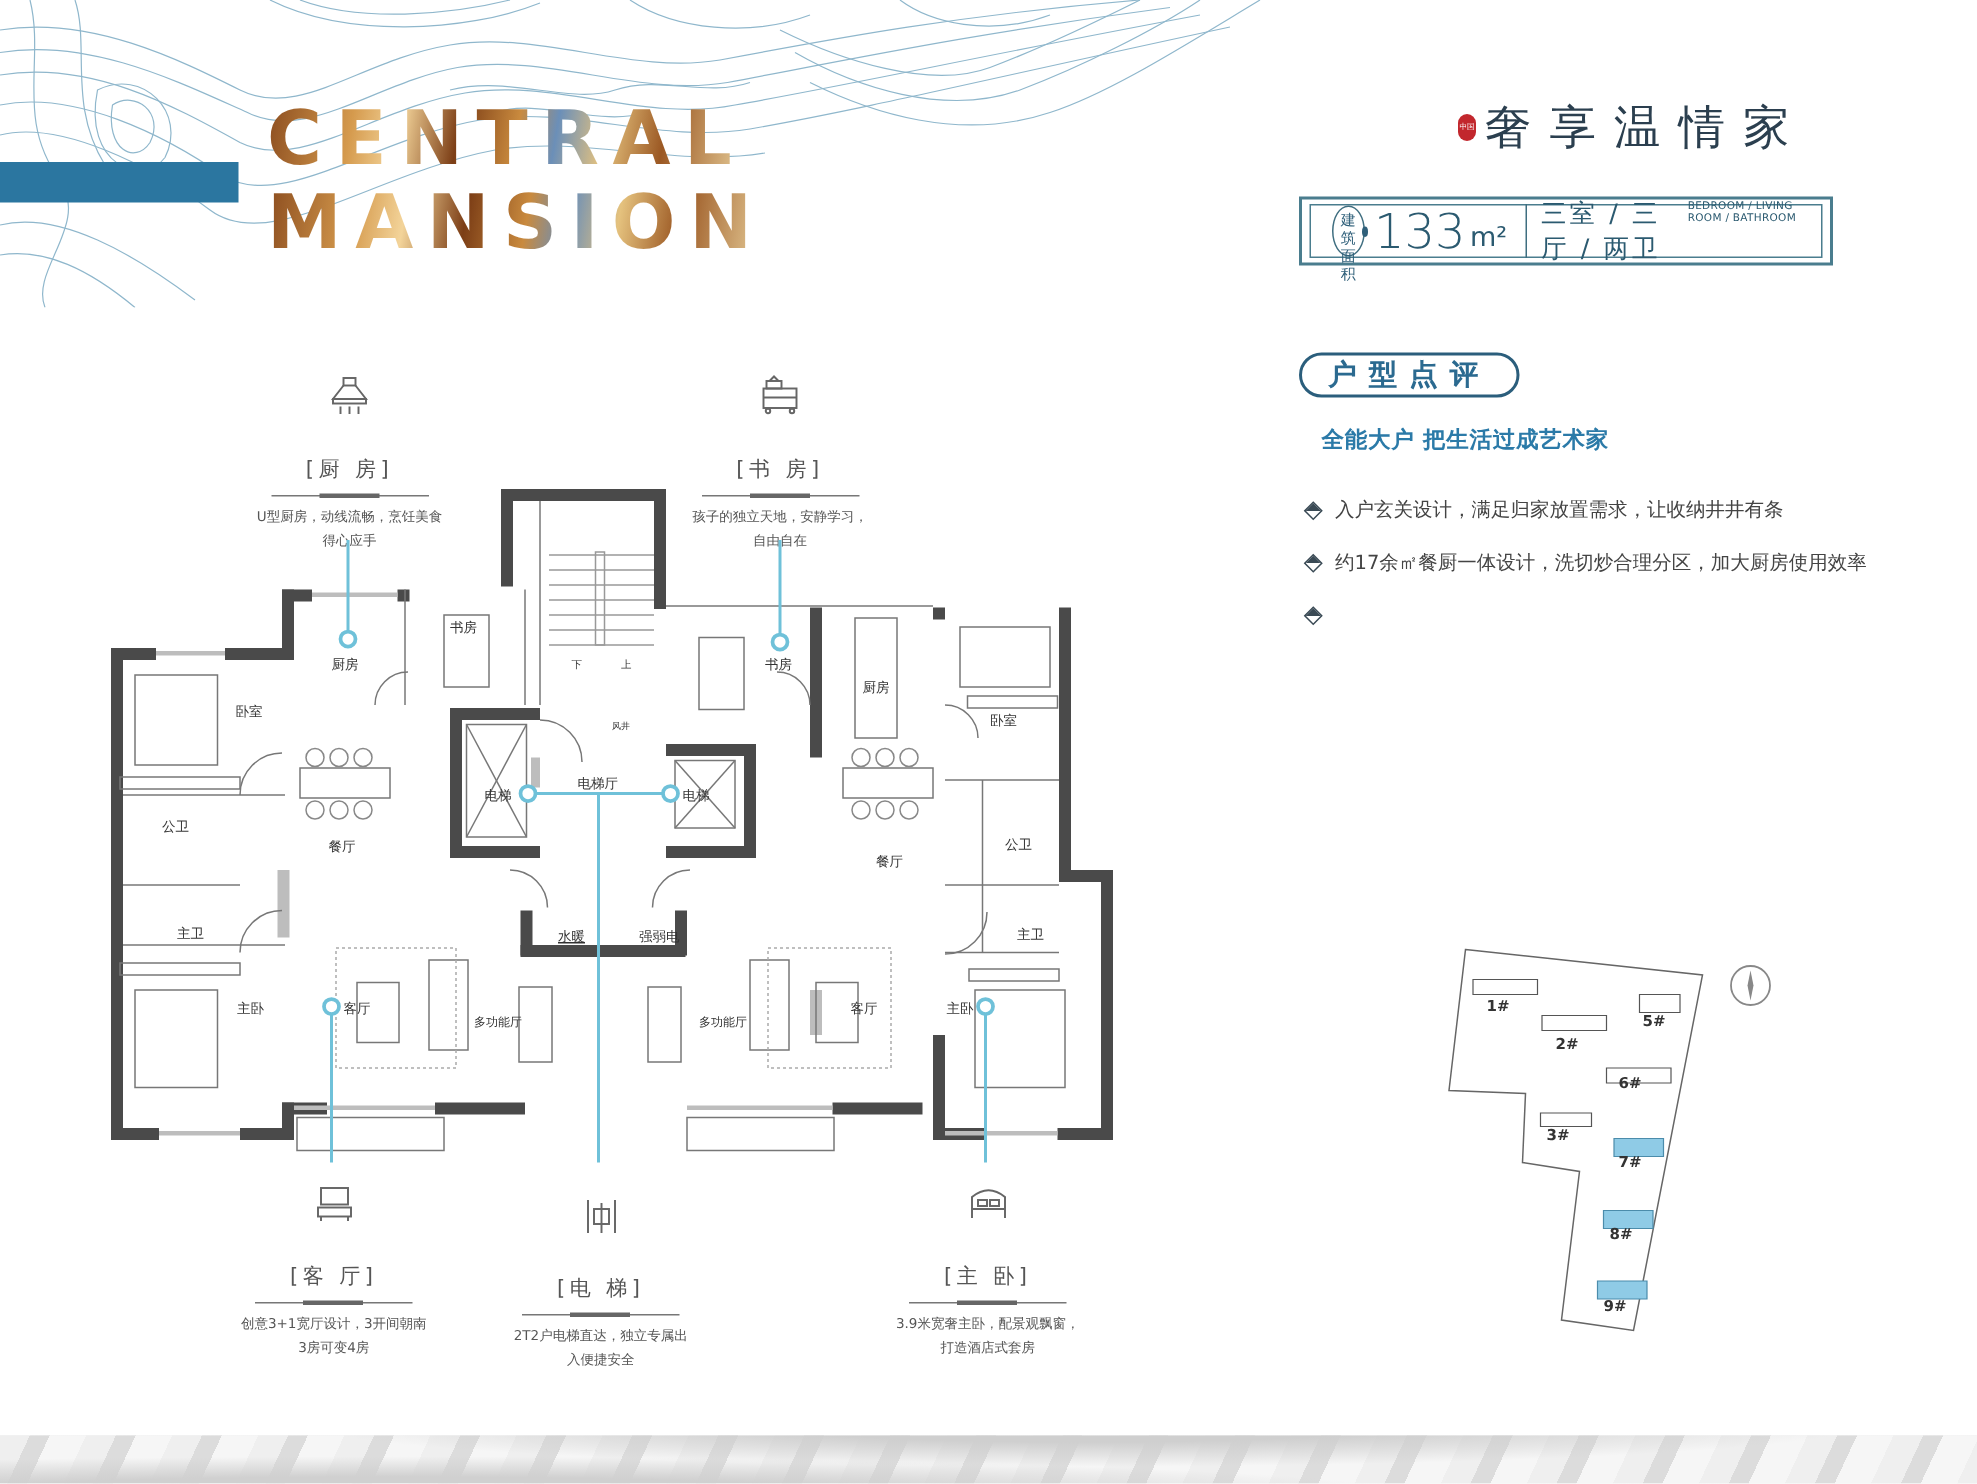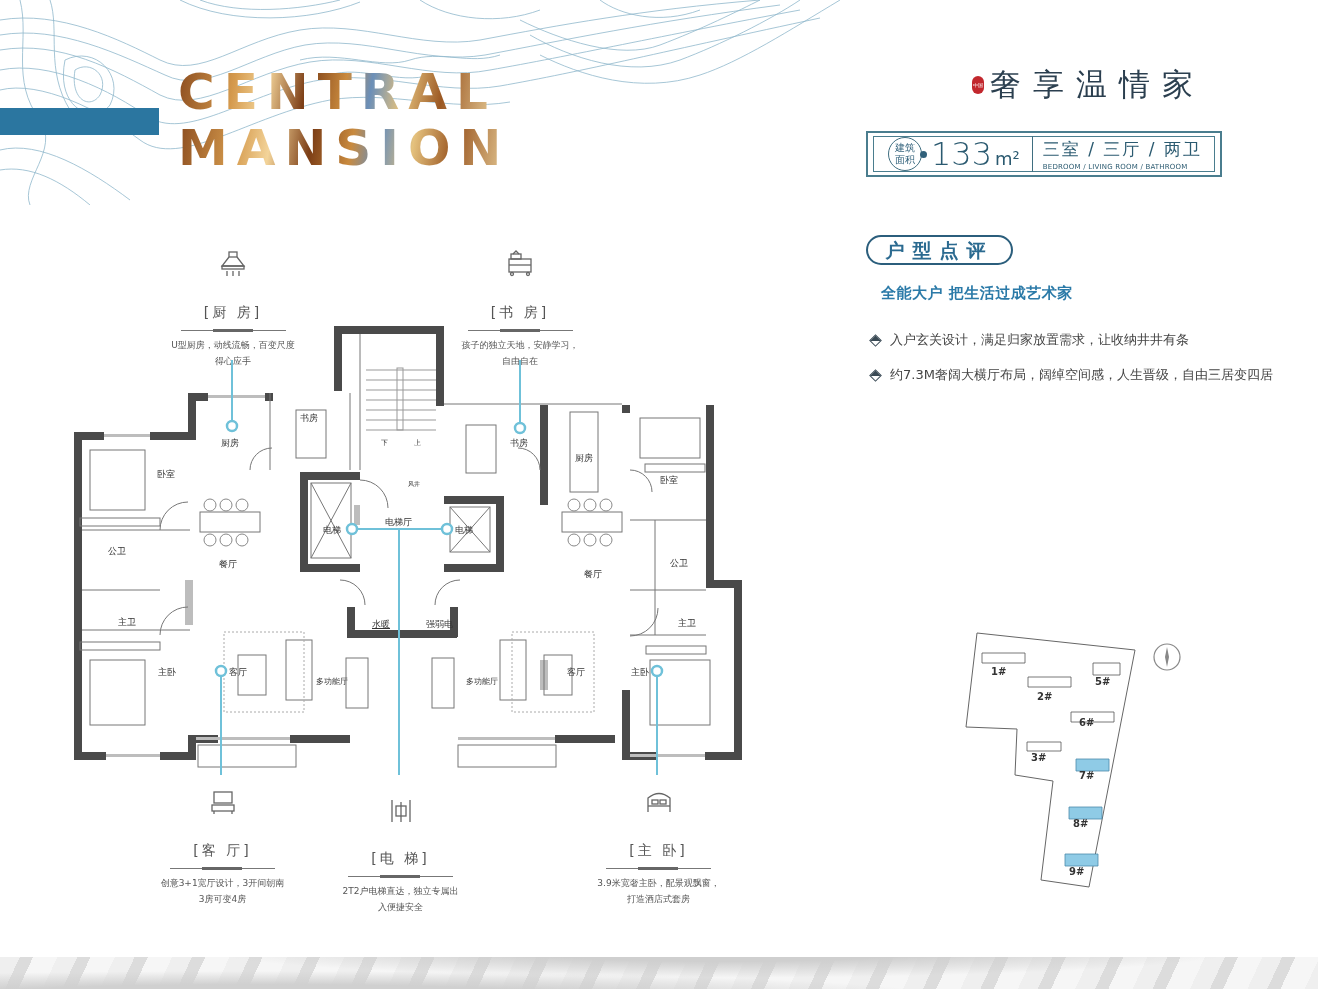--- a/index.html
+++ b/index.html
@@ -21,21 +21,21 @@
   .seal { width: 12px; height: 18px; border-radius: 6px; background: #c2272d; color: #fff; font-size: 5px; text-align: center; line-height: 18px; }
   .slogan-text { font-family: "DejaVu Serif", serif; font-size: 31px; color: #2b3f4f; letter-spacing: 12px; }
 
   .spec-box { position: absolute; left: 866px; top: 131px; width: 356px; height: 46px; border: 2px solid #4a7d8e; }
   .spec-inner { position: absolute; left: 5px; top: 3px; right: 5px; bottom: 3px; border: 1px solid #4a7d8e; display: flex; align-items: center; }
   .area-badge { width: 34px; height: 34px; margin-left: 14px; border: 1px solid #3f6e80; border-radius: 50%; color: #30607a; font-size: 10px; line-height: 12px; text-align: center; padding-top: 4px; }
   .area-dot { width: 7px; height: 7px; border-radius: 50%; background: #30607a; margin-left: -2px; margin-right: 4px; }
   .area-num { font-family: "DejaVu Sans", sans-serif; font-size: 32px; color: #2b5a70; font-weight: 300; letter-spacing: 0; }
   .area-unit { font-size: 18px; color: #2b5a70; margin-left: 3px; margin-top: 8px; }
   .spec-divider { width: 1px; height: 36px; background: #3f6e80; margin: 0 10px 0 12px; }
-  .rooms { display: flex; flex-direction: column; }
+  .rooms { display: flex; }
   .rooms-cn { font-size: 17px; color: #2b5a70; letter-spacing: 2px; }
   .rooms-en { font-size: 7px; color: #2b5a70; margin-top: 2px; letter-spacing: 0.2px; }
 
   
   .review-tag { position: absolute; left: 866px; top: 235px; width: 147px; height: 30px; border: 2px solid #2b5e7c; border-radius: 15px;
                 color: #2b6a90; font-size: 19px; font-weight: bold; letter-spacing: 8px; text-align: center; line-height: 26px; }
   .review-title { position: absolute; left: 881px; top: 284px; color: #2b7aa8; font-size: 15px; font-weight: bold; letter-spacing: 0.5px; }
   .review-list { position: absolute; left: 869px; top: 322px; list-style: none; }
   .review-list li { display: flex; align-items: center; height: 35px; font-size: 13px; color: #444; }
   .diamond { width: 11px; height: 11px; margin-right: 10px; position: relative; }
@@ -118,34 +118,37 @@
 
 <div class="review-tag">户型点评</div>
 <div class="review-title">全能大户  把生活过成艺术家</div>
 <ul class="review-list">
   <li>
       <span class="diamond"></span>
       <span>入户玄关设计，满足归家放置需求，让收纳井井有条</span>
     </li>
   <li>
       <span class="diamond"></span>
-      <span>约7.3M奢阔大横厅布局，阔绰空间感，人生晋级，自由三居变四居</span>
+      <span>约17余㎡餐厨一体设计，洗切炒合理分区，加大厨房使用效率</span>
+    </li>
+  <li>
+      <span class="diamond"></span>
     </li>
 </ul>
 
 <div class="feature" style="left:163px; top:250px; width:140px;">
   <svg class="ico" width="30" height="28" viewBox="0 0 30 28" fill="none" stroke="#666" stroke-width="1.3">
     <rect x="11" y="2" width="8" height="5"></rect>
       <path d="M11 7 L4 16 H26 L19 7"></path>
       <rect x="4" y="16" width="22" height="3"></rect>
     <path d="M9 21 v5 M15 21 v5 M21 21 v5"></path>
   </svg>
   <div class="ftitle">[厨 房]</div>
   <div class="fline"></div>
-  <div class="fdesc">U型厨房，动线流畅，百变尺度</div>
+  <div class="fdesc">U型厨房，动线流畅，烹饪美食</div>
   <div class="fdesc">得心应手</div>
 </div>
 
 <div class="feature" style="left:450px; top:250px; width:140px;">
   <svg class="ico" width="30" height="28" viewBox="0 0 30 28" fill="none" stroke="#666" stroke-width="1.3">
     <rect x="6" y="4" width="10" height="5"></rect>
       <path d="M8 4 l3 -3 l3 3"></path>
       <rect x="4" y="9" width="22" height="13"></rect>
       <path d="M4 15 H26"></path>
     <circle cx="7" cy="24" r="1.5"></circle>

